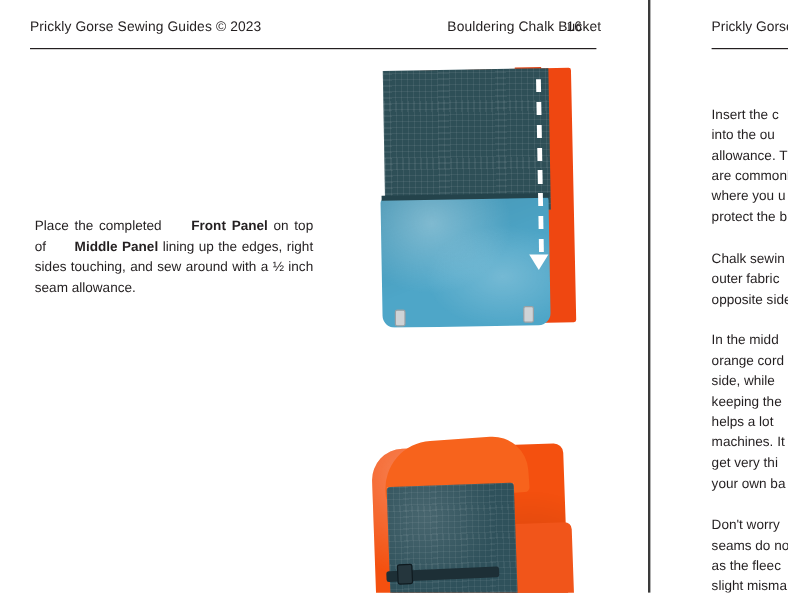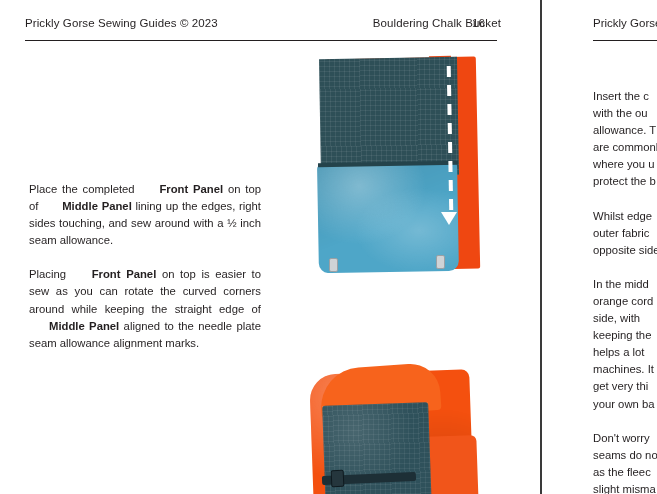--- a/index.html
+++ b/index.html
@@ -309,23 +309,20 @@
     <div class="header">
       <span class="h-left">Prickly Gorse Sewing Guides © 2023</span>
       <span class="h-center">Bouldering Chalk Bucket</span>
       <span class="h-right">16</span>
     </div>
     <div class="header-rule"></div>
 
     <div class="text-col">
       <p>
         <span>Place the completed </span><b>Front Panel</b><span> on top of </span><b>Middle Panel</b><span> lining up the edges, right sides touching, and sew around with a ½ inch seam allowance.</span>
-      </p>
-      <p>
-        <span>Placing </span><b>Front Panel</b><span> on top is easier to sew as you can rotate the curved corners around while keeping the straight edge of </span><b>Middle Panel</b><span> aligned to the needle plate seam allowance alignment marks.</span>
       </p>
     </div>
 
     <div class="img-col">
 
       <div id="photo-top" class="photo">
         <div id="p1-orange" class="orange-sheet"></div>
         <div id="p1-orange-strip"></div>
         <div id="p1-teal"></div>
         <div id="p1-blue"></div>
@@ -350,35 +347,35 @@
 
   <div id="gutter"></div>
   <div id="gutter-line"></div>
 
   <div id="right-page" class="page-sheet">
     <div class="r-header">Prickly Gorse</div>
     <div class="r-rule"></div>
     <div class="r-text">
       <p>
         <span>Insert the c</span><br>
-        <span>with the ou</span><br>
+        <span>into the ou</span><br>
         <span>allowance. T</span><br>
         <span>are commonl</span><br>
         <span>where you u</span><br>
         <span>protect the b</span>
       </p>
       <p>
-        <span>Whilst edge</span><br>
+        <span>Chalk sewin</span><br>
         <span>outer fabric</span><br>
         <span>opposite side</span>
       </p>
       <p>
         <span>In the midd</span><br>
         <span>orange cord</span><br>
-        <span>side, with</span><br>
+        <span>side, while</span><br>
         <span>keeping the</span><br>
         <span>helps a lot</span><br>
         <span>machines. It</span><br>
         <span>get very thi</span><br>
         <span>your own ba</span>
       </p>
       <p>
         <span>Don't worry</span><br>
         <span>seams do no</span><br>
         <span>as the fleec</span><br>

